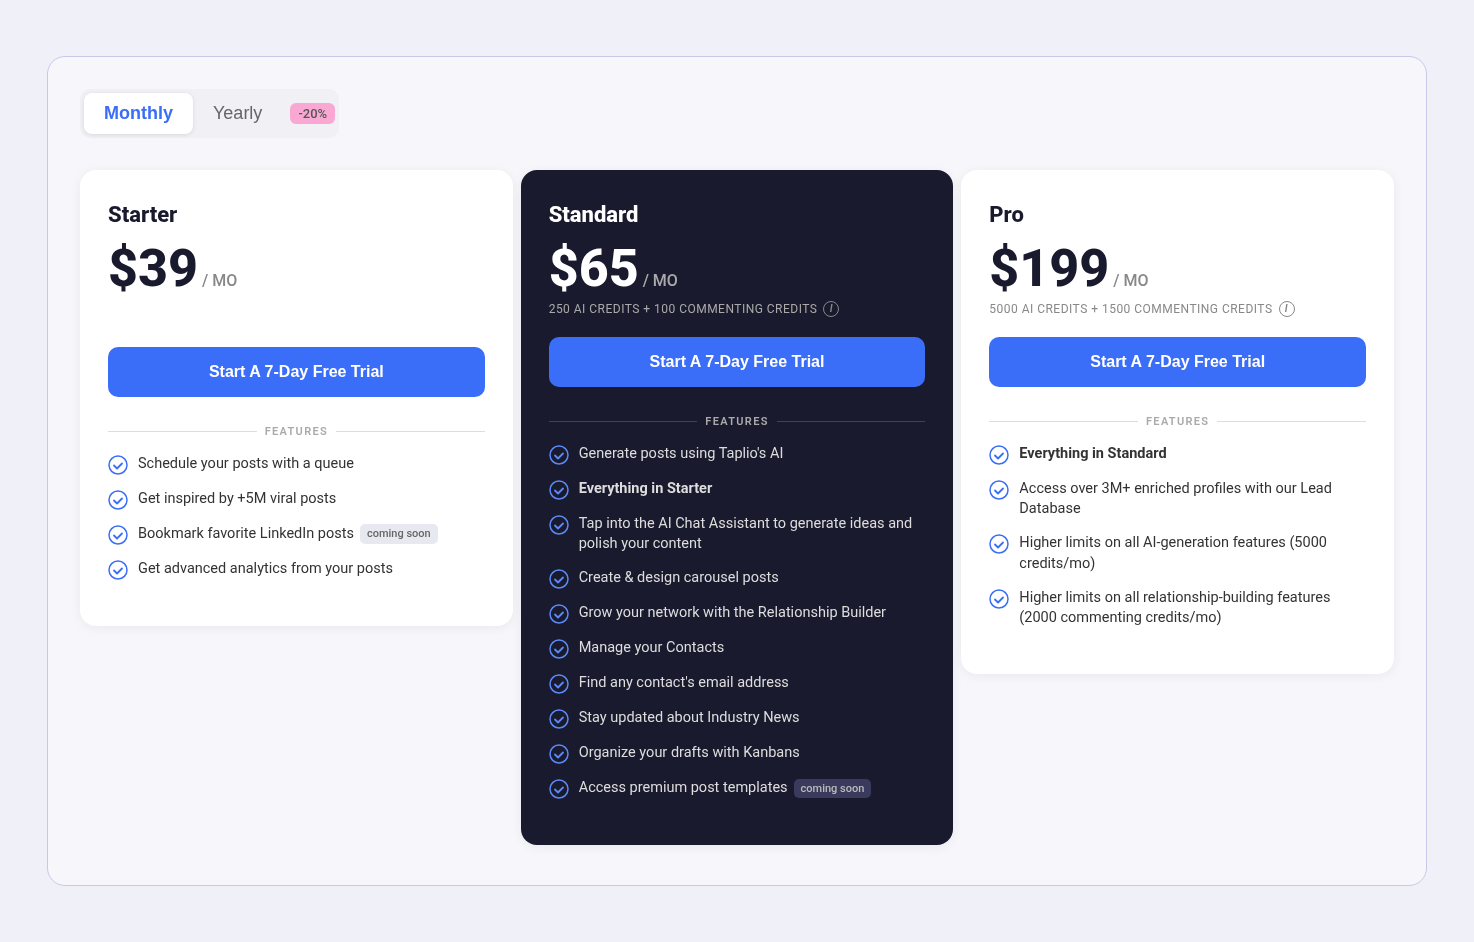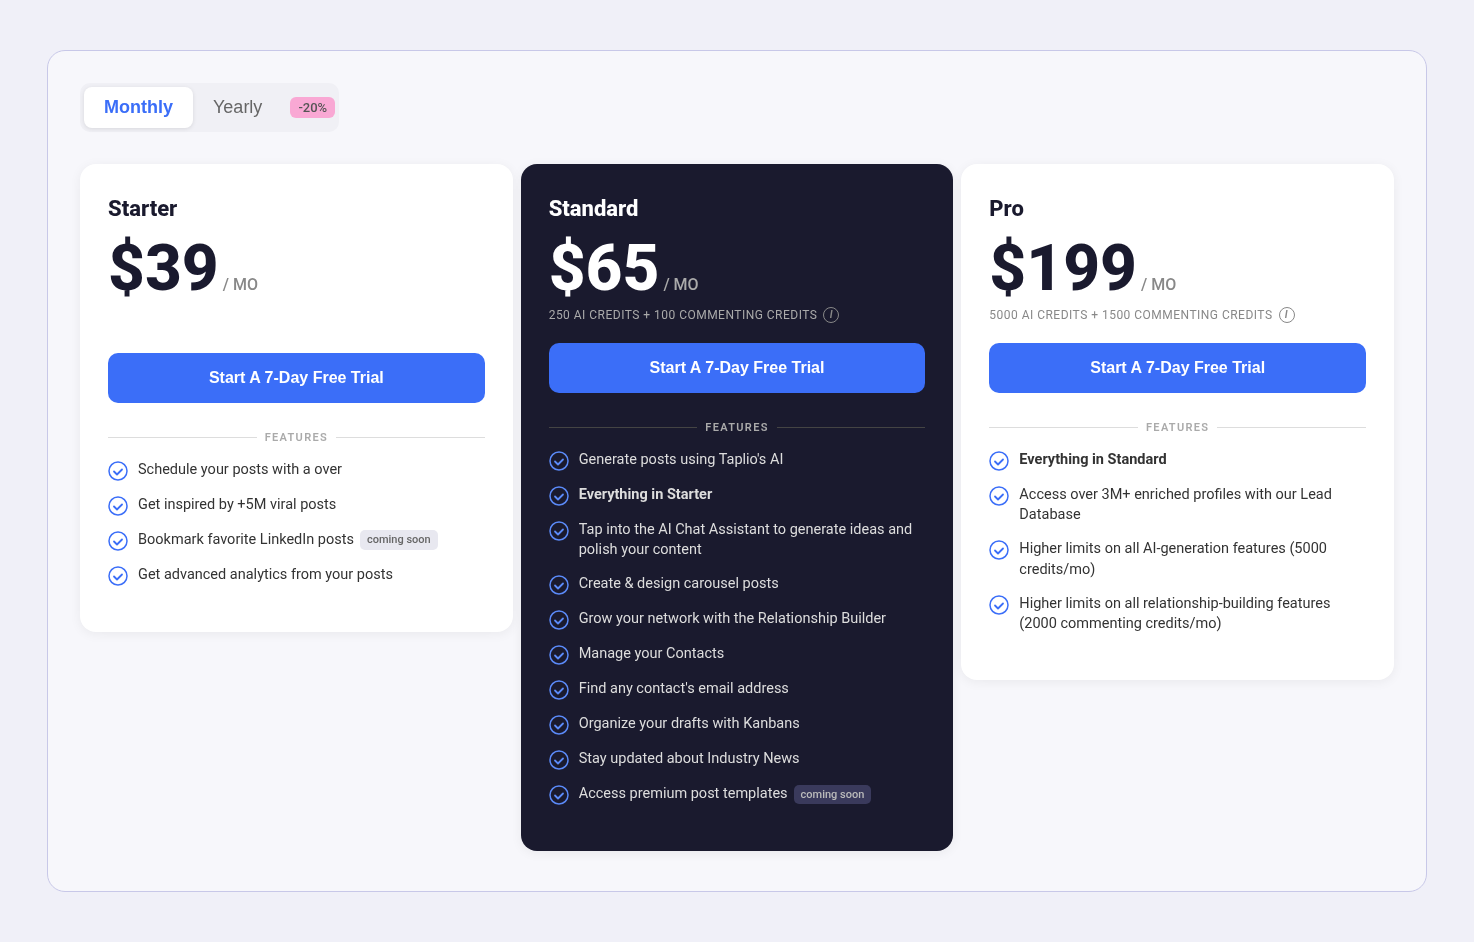--- a/index.html
+++ b/index.html
@@ -83,21 +83,21 @@
     }
     .plan-card.dark .plan-name {
       color: #fff;
     }
     .price-row {
       display: flex;
       align-items: baseline;
       margin-bottom: 6px;
     }
     .price-amount {
-      font-size: 64px;
+      font-size: 52px;
       font-weight: 800;
       color: #1a1a2e;
       line-height: 1;
     }
     .plan-card.dark .price-amount {
       color: #fff;
     }
     .price-period {
       font-size: 16px;
       color: #888;
@@ -234,21 +234,21 @@
         </div>
         <div class="no-credits"></div>
         <button class="cta-btn">Start A 7-Day Free Trial</button>
         <div class="features-section">
           <div class="features-label">FEATURES</div>
           <div class="feature-item">
             <svg class="check-icon" viewBox="0 0 20 20" fill="none" xmlns="http://www.w3.org/2000/svg">
               <circle cx="10" cy="10" r="9" stroke="#3b6ef8" stroke-width="1.5" fill="none"></circle>
               <path d="M6 10.5l3 3 5-5" stroke="#3b6ef8" stroke-width="1.8" stroke-linecap="round" stroke-linejoin="round"></path>
             </svg>
-            <span>Schedule your posts with a over</span>
+            <span>Schedule your posts with a queue</span>
           </div>
           <div class="feature-item">
             <svg class="check-icon" viewBox="0 0 20 20" fill="none" xmlns="http://www.w3.org/2000/svg">
               <circle cx="10" cy="10" r="9" stroke="#3b6ef8" stroke-width="1.5" fill="none"></circle>
               <path d="M6 10.5l3 3 5-5" stroke="#3b6ef8" stroke-width="1.8" stroke-linecap="round" stroke-linejoin="round"></path>
             </svg>
             <span>Get inspired by +5M viral posts</span>
           </div>
           <div class="feature-item">
             <svg class="check-icon" viewBox="0 0 20 20" fill="none" xmlns="http://www.w3.org/2000/svg">
@@ -323,28 +323,28 @@
               <circle cx="10" cy="10" r="9" stroke="#5b8af8" stroke-width="1.5" fill="none"></circle>
               <path d="M6 10.5l3 3 5-5" stroke="#5b8af8" stroke-width="1.8" stroke-linecap="round" stroke-linejoin="round"></path>
             </svg>
             <span>Find any contact's email address</span>
           </div>
           <div class="feature-item">
             <svg class="check-icon" viewBox="0 0 20 20" fill="none" xmlns="http://www.w3.org/2000/svg">
               <circle cx="10" cy="10" r="9" stroke="#5b8af8" stroke-width="1.5" fill="none"></circle>
               <path d="M6 10.5l3 3 5-5" stroke="#5b8af8" stroke-width="1.8" stroke-linecap="round" stroke-linejoin="round"></path>
             </svg>
+            <span>Stay updated about Industry News</span>
+          </div>
+          <div class="feature-item">
+            <svg class="check-icon" viewBox="0 0 20 20" fill="none" xmlns="http://www.w3.org/2000/svg">
+              <circle cx="10" cy="10" r="9" stroke="#5b8af8" stroke-width="1.5" fill="none"></circle>
+              <path d="M6 10.5l3 3 5-5" stroke="#5b8af8" stroke-width="1.8" stroke-linecap="round" stroke-linejoin="round"></path>
+            </svg>
             <span>Organize your drafts with Kanbans</span>
-          </div>
-          <div class="feature-item">
-            <svg class="check-icon" viewBox="0 0 20 20" fill="none" xmlns="http://www.w3.org/2000/svg">
-              <circle cx="10" cy="10" r="9" stroke="#5b8af8" stroke-width="1.5" fill="none"></circle>
-              <path d="M6 10.5l3 3 5-5" stroke="#5b8af8" stroke-width="1.8" stroke-linecap="round" stroke-linejoin="round"></path>
-            </svg>
-            <span>Stay updated about Industry News</span>
           </div>
           <div class="feature-item">
             <svg class="check-icon" viewBox="0 0 20 20" fill="none" xmlns="http://www.w3.org/2000/svg">
               <circle cx="10" cy="10" r="9" stroke="#5b8af8" stroke-width="1.5" fill="none"></circle>
               <path d="M6 10.5l3 3 5-5" stroke="#5b8af8" stroke-width="1.8" stroke-linecap="round" stroke-linejoin="round"></path>
             </svg>
             <span>Access premium post templates<span class="coming-soon-badge">coming soon</span></span>
           </div>
         </div>
       </div>

